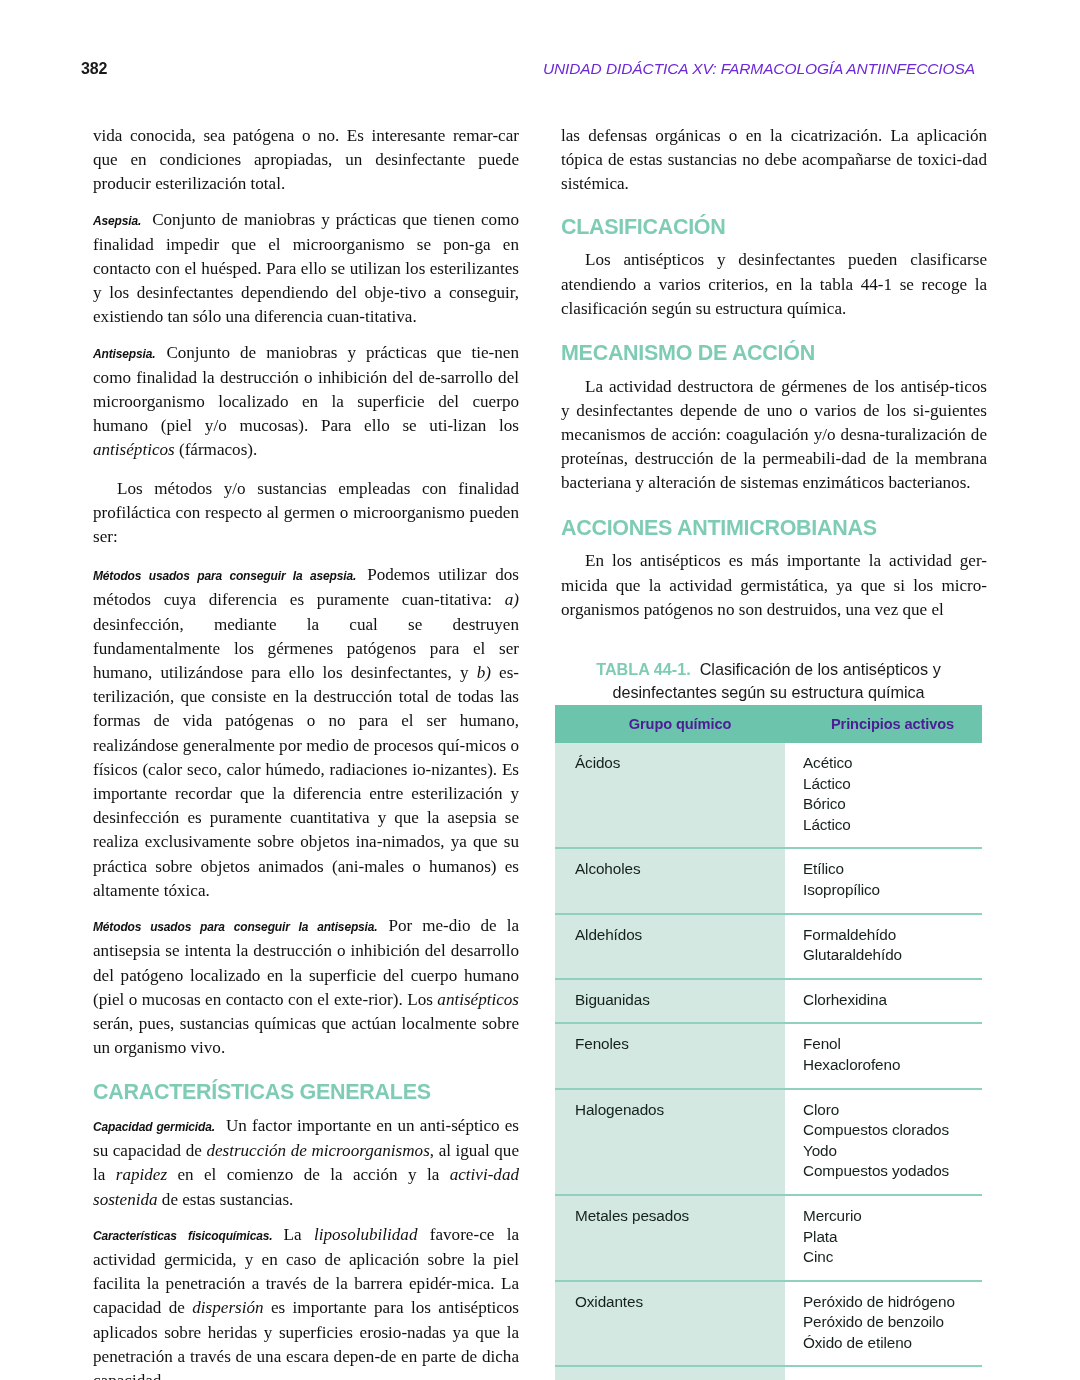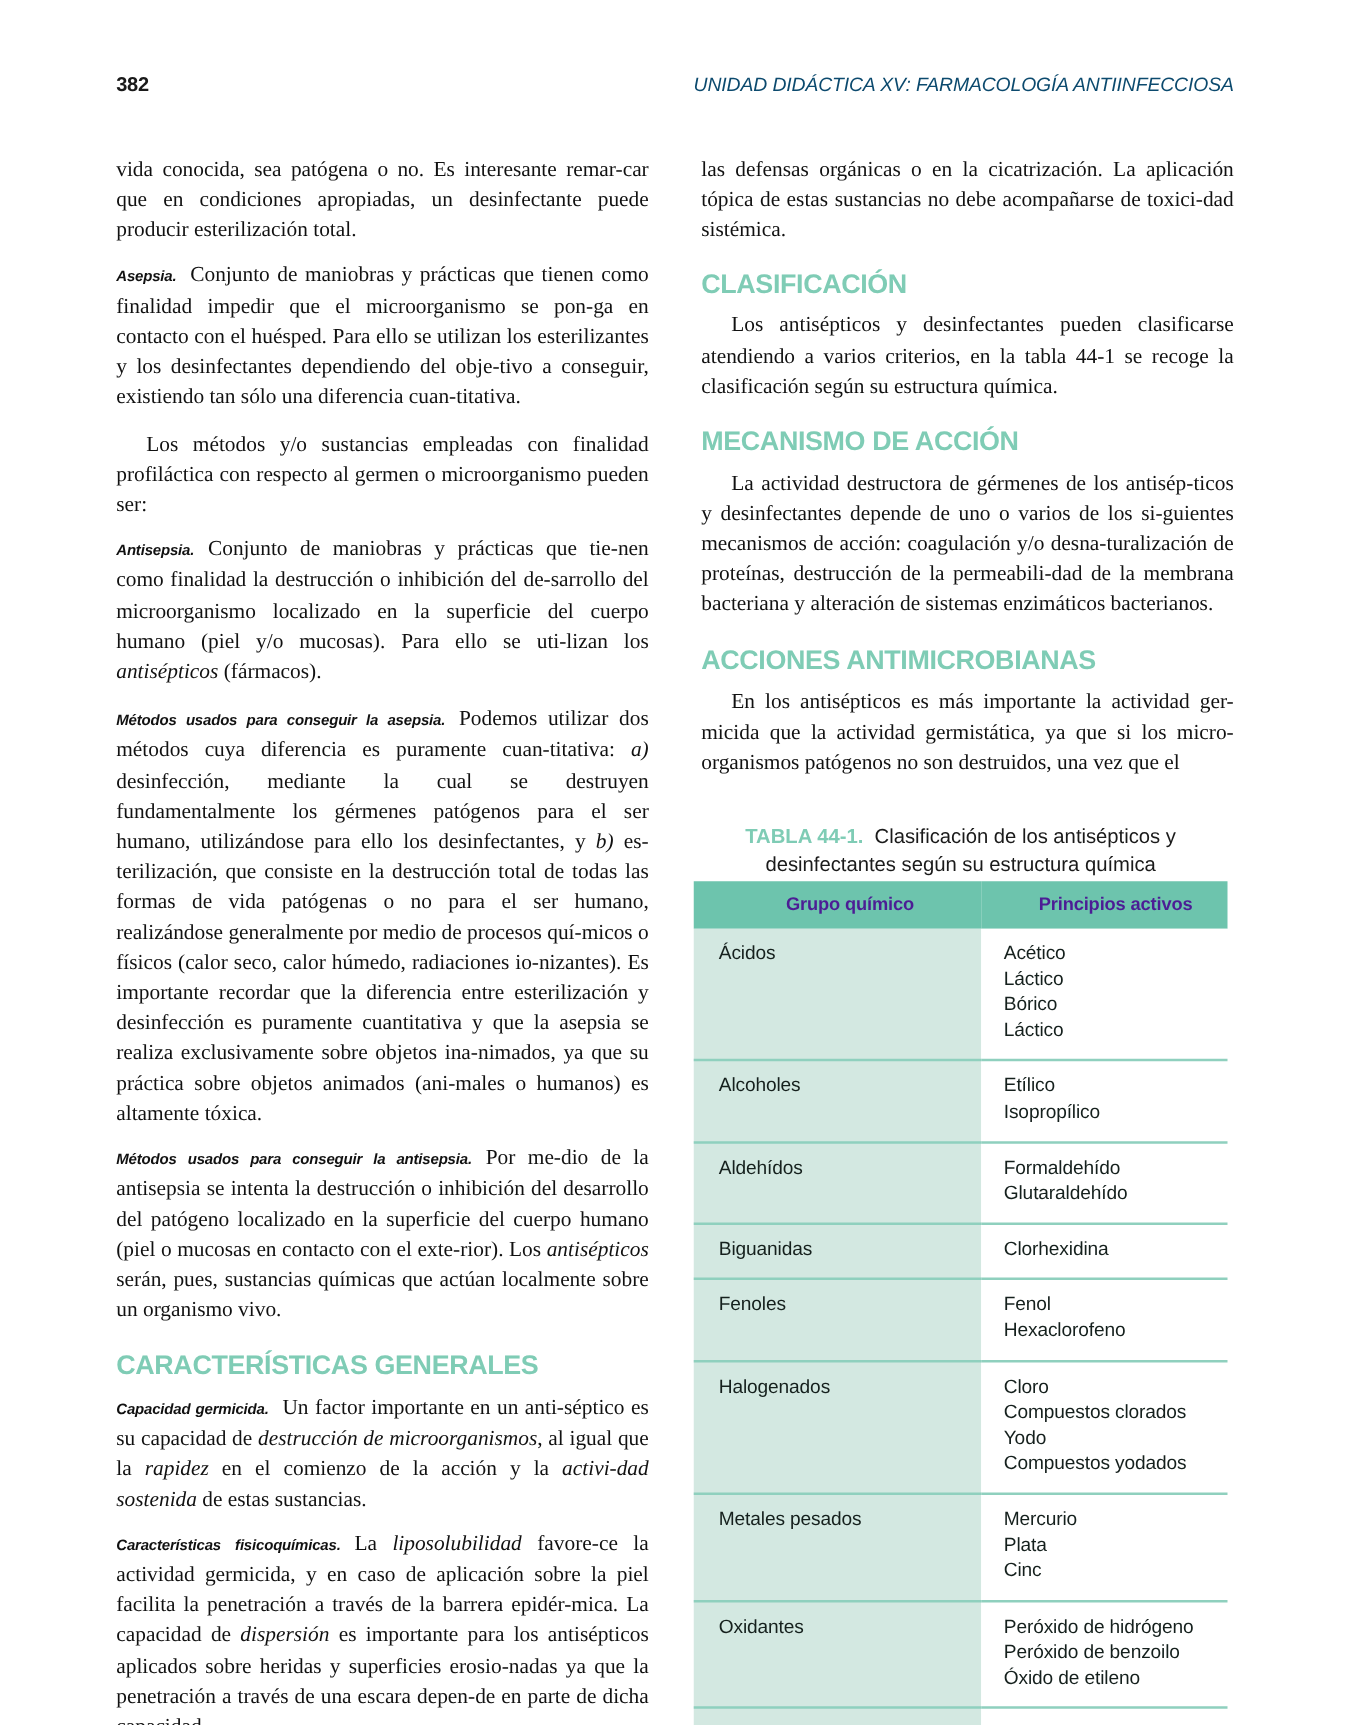--- a/index.html
+++ b/index.html
@@ -13,40 +13,40 @@
     height: 1380px;
     background: #ffffff;
     font-family: "Liberation Serif", serif;
     color: #000000;
     overflow: hidden;
   }
 
   
   .runhead {
     position: absolute;
-    left: 93px;
+    left: 81px;
     top: 60px;
     width: 894px;
     display: flex;
     align-items: baseline;
     justify-content: space-between;
   }
   .folio {
     font-family: "Liberation Sans", sans-serif;
     font-weight: bold;
     font-size: 16px;
     letter-spacing: -0.2px;
     color: #1a1a1a;
   }
   .runhead-title {
     font-family: "Liberation Sans", sans-serif;
     font-style: italic;
     font-size: 15.5px;
     letter-spacing: -0.1px;
-    color: #0c4a6e;
+    color: #6d28d9;
     white-space: nowrap;
   }
 
   
   .col {
     position: absolute;
     top: 124px;
     width: 426px;
   }
   .col-left  { left: 93px; }
@@ -161,25 +161,25 @@
   </div>
 
   <div class="col col-left">
 
     <p class="body">vida conocida, sea patógena o no. Es interesante remar-car que en condiciones apropiadas, un desinfectante puede producir esterilización total.</p>
 
     <p class="body">
       <span class="runin">Asepsia.</span><span class="runin-sp"></span><span>Conjunto de maniobras y prácticas que tienen como finalidad impedir que el microorganismo se pon-ga en contacto con el huésped. Para ello se utilizan los esterilizantes y los desinfectantes dependiendo del obje-tivo a conseguir, existiendo tan sólo una diferencia cuan-titativa.</span>
     </p>
 
+    <p class="body">
+      <span class="runin">Antisepsia.</span><span class="runin-sp"></span><span>Conjunto de maniobras y prácticas que tie-nen como finalidad la destrucción o inhibición del de-sarrollo del microorganismo localizado en la superficie del cuerpo humano (piel y/o mucosas). Para ello se uti-lizan los </span><i class="it">antisépticos</i><span> (fármacos).</span>
+    </p>
+
     <p class="body indent gap-before">Los métodos y/o sustancias empleadas con finalidad profiláctica con respecto al germen o microorganismo pueden ser:</p>
-
-    <p class="body">
-      <span class="runin">Antisepsia.</span><span class="runin-sp"></span><span>Conjunto de maniobras y prácticas que tie-nen como finalidad la destrucción o inhibición del de-sarrollo del microorganismo localizado en la superficie del cuerpo humano (piel y/o mucosas). Para ello se uti-lizan los </span><i class="it">antisépticos</i><span> (fármacos).</span>
-    </p>
 
     <p class="body gap-before">
       <span class="runin">Métodos usados para conseguir la asepsia.</span><span class="runin-sp"></span><span>Podemos utilizar dos métodos cuya diferencia es puramente cuan-titativa: </span><i class="it">a)</i><span> desinfección, mediante la cual se destruyen fundamentalmente los gérmenes patógenos para el ser humano, utilizándose para ello los desinfectantes, y </span><i class="it">b)</i><span> es-terilización, que consiste en la destrucción total de todas las formas de vida patógenas o no para el ser humano, realizándose generalmente por medio de procesos quí-micos o físicos (calor seco, calor húmedo, radiaciones io-nizantes). Es importante recordar que la diferencia entre esterilización y desinfección es puramente cuantitativa y que la asepsia se realiza exclusivamente sobre objetos ina-nimados, ya que su práctica sobre objetos animados (ani-males o humanos) es altamente tóxica.</span>
     </p>
 
     <p class="body">
       <span class="runin">Métodos usados para conseguir la antisepsia.</span><span class="runin-sp"></span><span>Por me-dio de la antisepsia se intenta la destrucción o inhibición del desarrollo del patógeno localizado en la superficie del cuerpo humano (piel o mucosas en contacto con el exte-rior). Los </span><i class="it">antisépticos</i><span> serán, pues, sustancias químicas que actúan localmente sobre un organismo vivo.</span>
     </p>
 
     <h2 class="section">CARACTERÍSTICAS GENERALES</h2>

